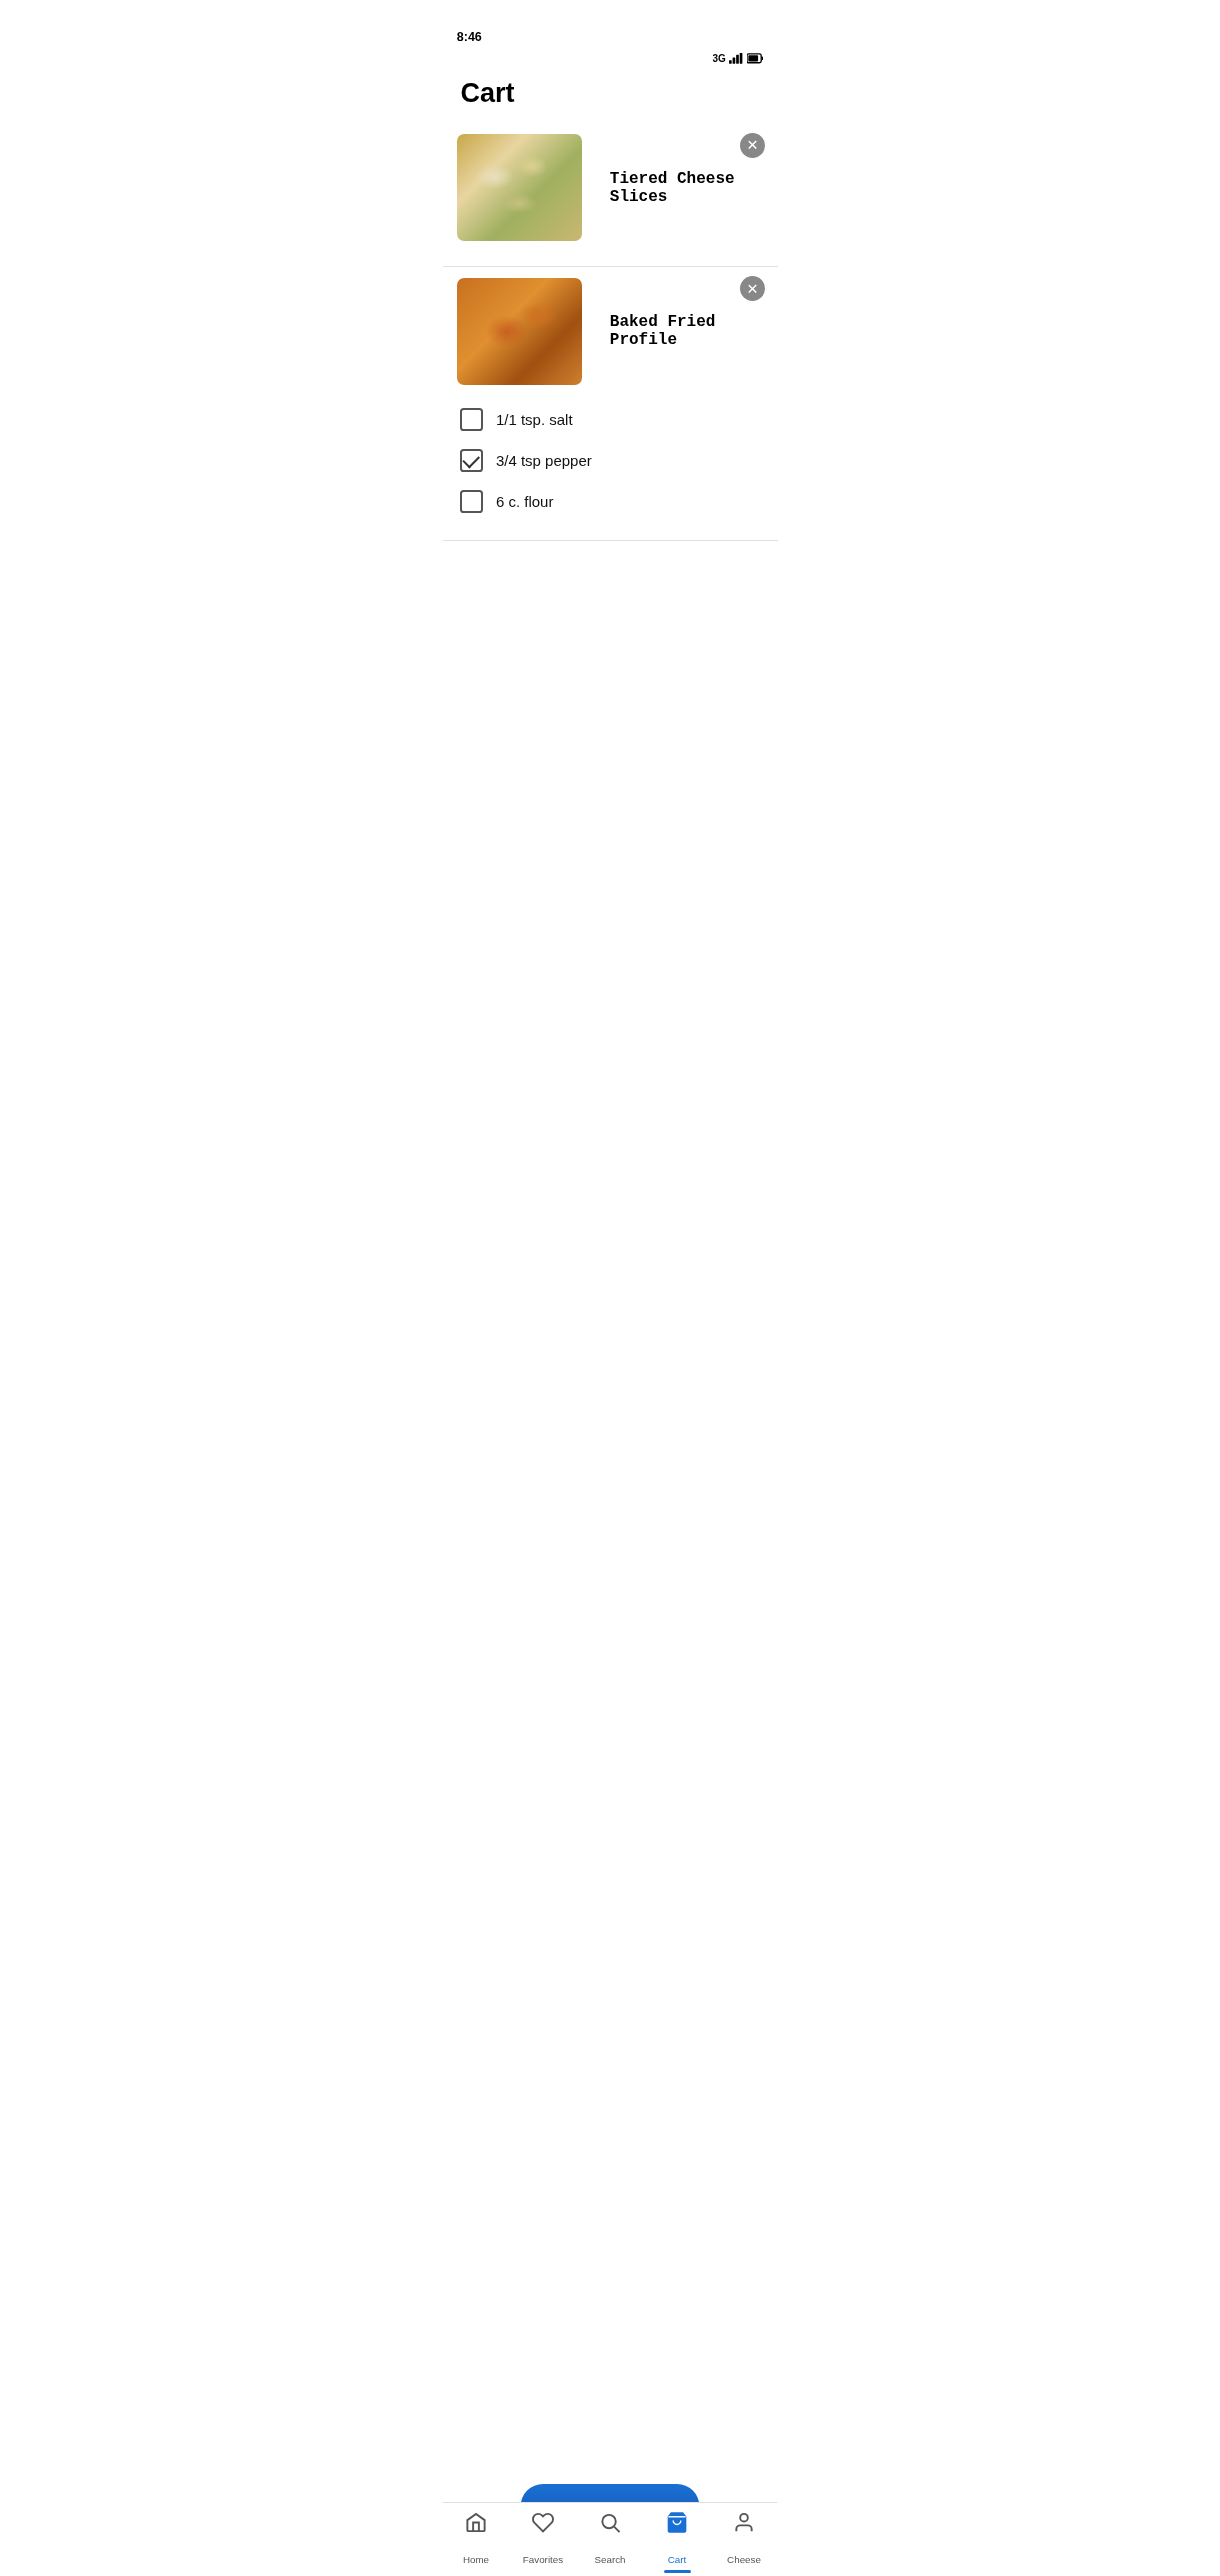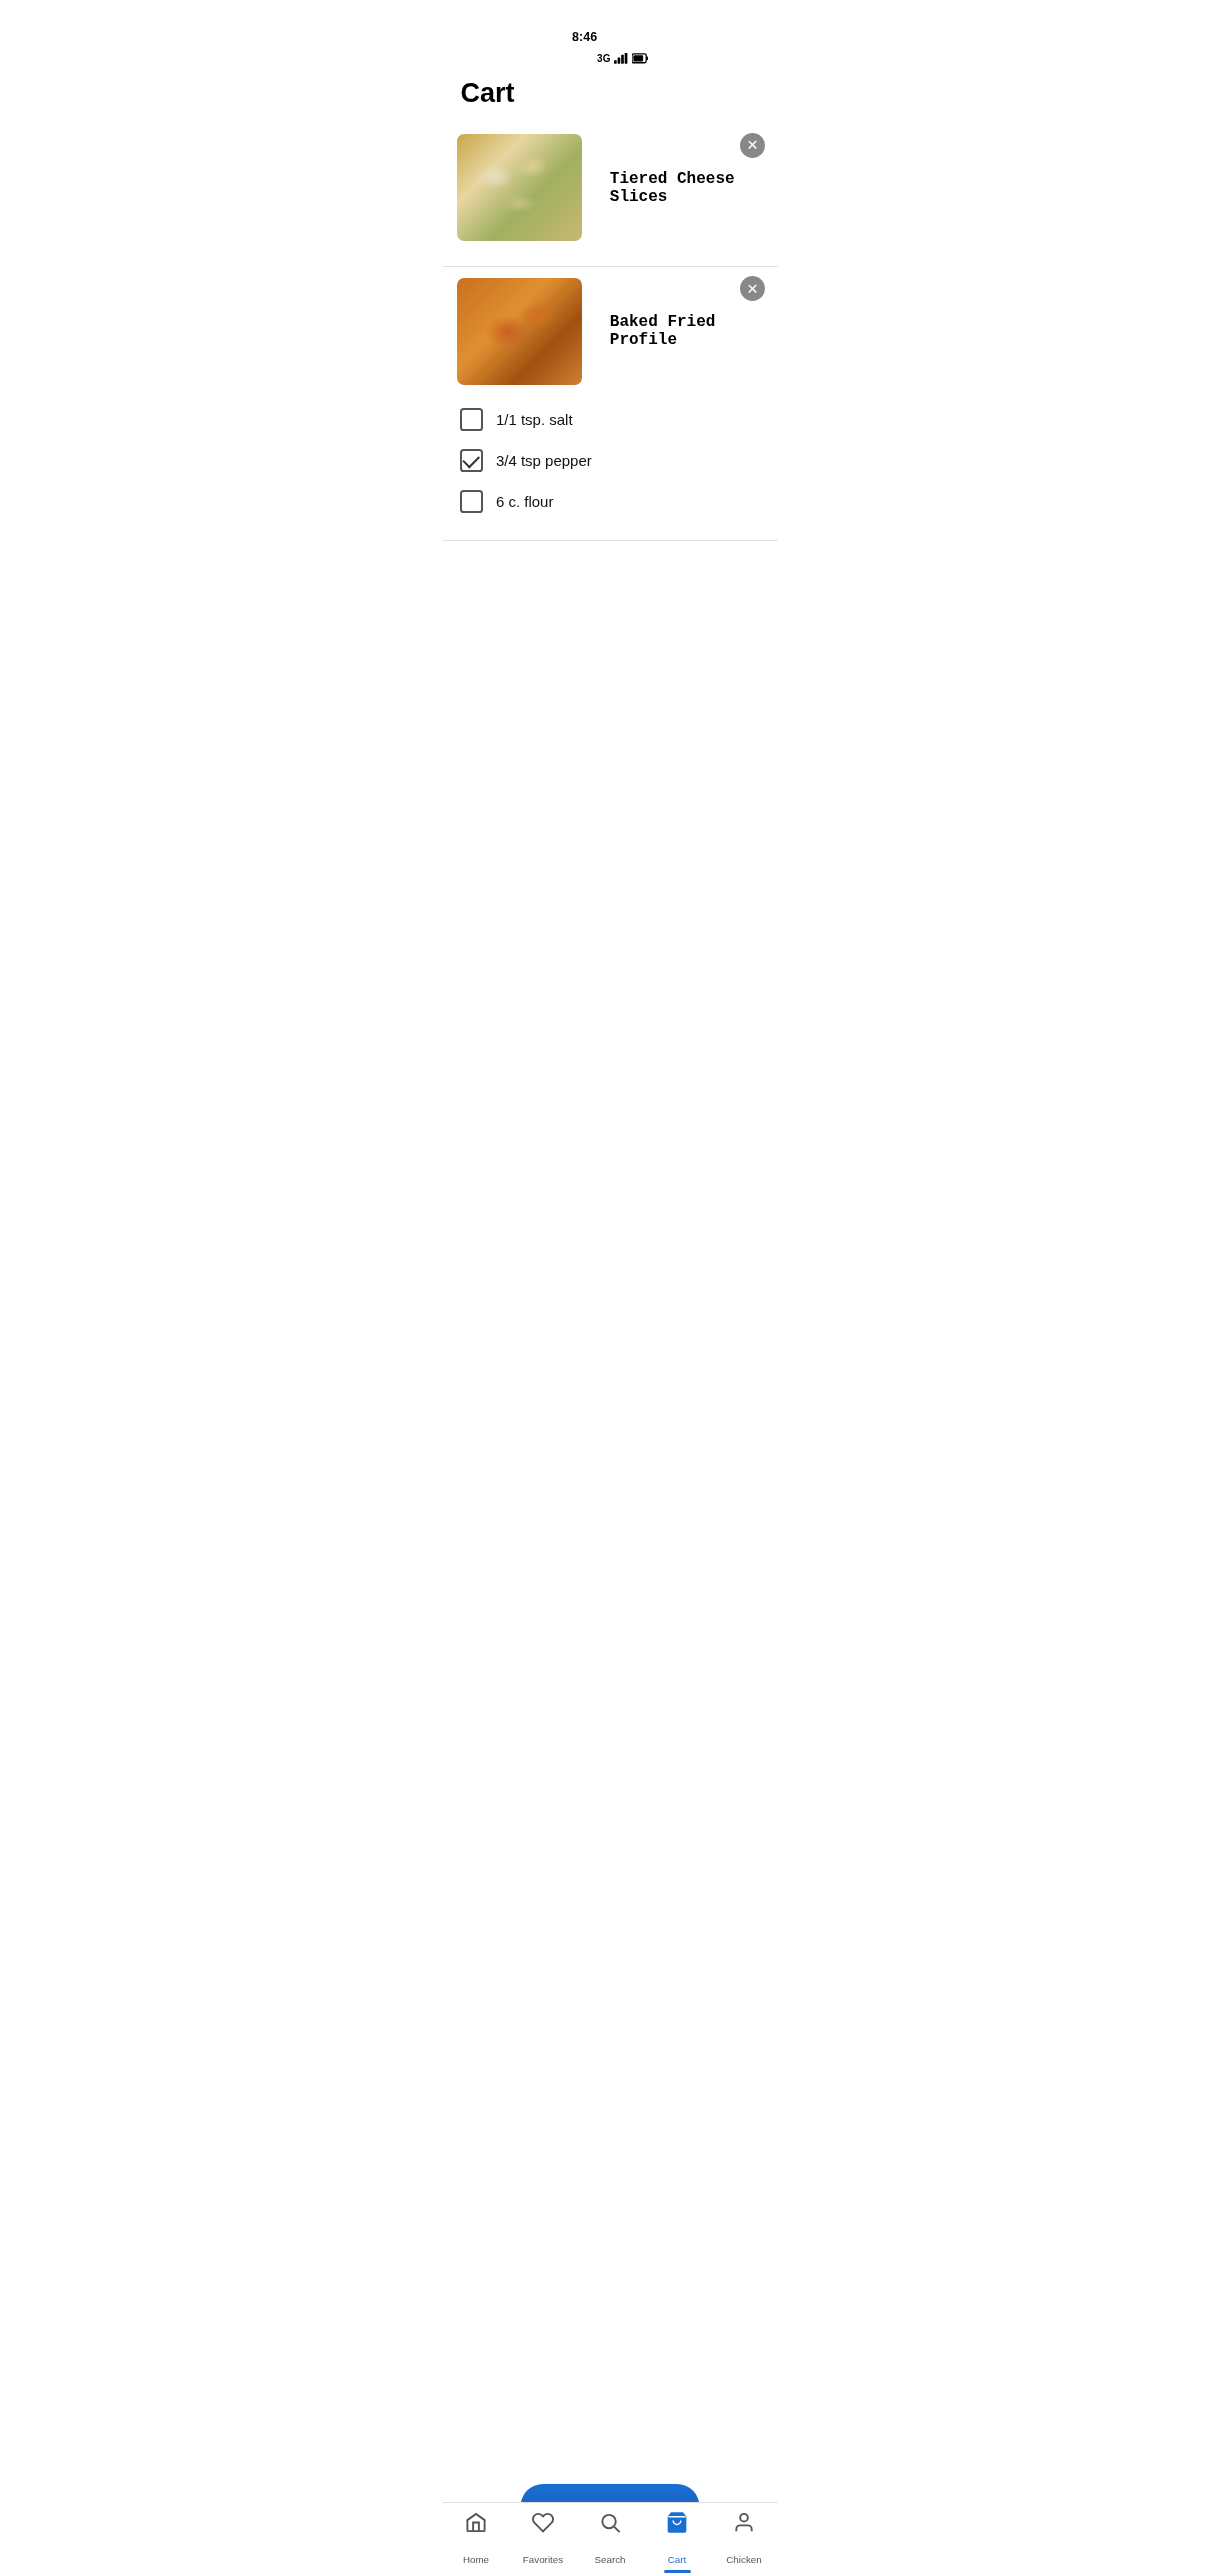--- a/index.html
+++ b/index.html
@@ -10,21 +10,21 @@
       width: 335px;
       min-height: 726px;
       margin: 0 auto;
       position: relative;
       overflow-x: hidden;
     }
 
     
     .status-bar {
       display: flex;
-      justify-content: center;
+      justify-content: space-between;
       align-items: center;
       padding: 9px 14.3px 3.6px;
       font-size: 11.6px;
       font-weight: 600;
     }
     .status-time { font-size: 12.5px; font-weight: 700; }
     .status-icons { display: flex; align-items: center; gap: 3.6px; font-size: 10px; margin-top: 44px; }
 
     
     .page-title {
@@ -354,17 +354,17 @@
     <span class="nav-label" style="color:#1a6fd4;">Cart</span>
   </div>
 
   <div class="nav-item">
     <div class="nav-icon">
       <svg width="23" height="23" viewBox="0 0 24 24" fill="none" stroke="#555" stroke-width="2">
         <path d="M20 21v-2a4 4 0 00-4-4H8a4 4 0 00-4 4v2"></path>
         <circle cx="12" cy="7" r="4"></circle>
       </svg>
     </div>
-    <span class="nav-label">Chicken</span>
+    <span class="nav-label">Cheese</span>
   </div>
 
 </nav>
 
 
 </body></html>

